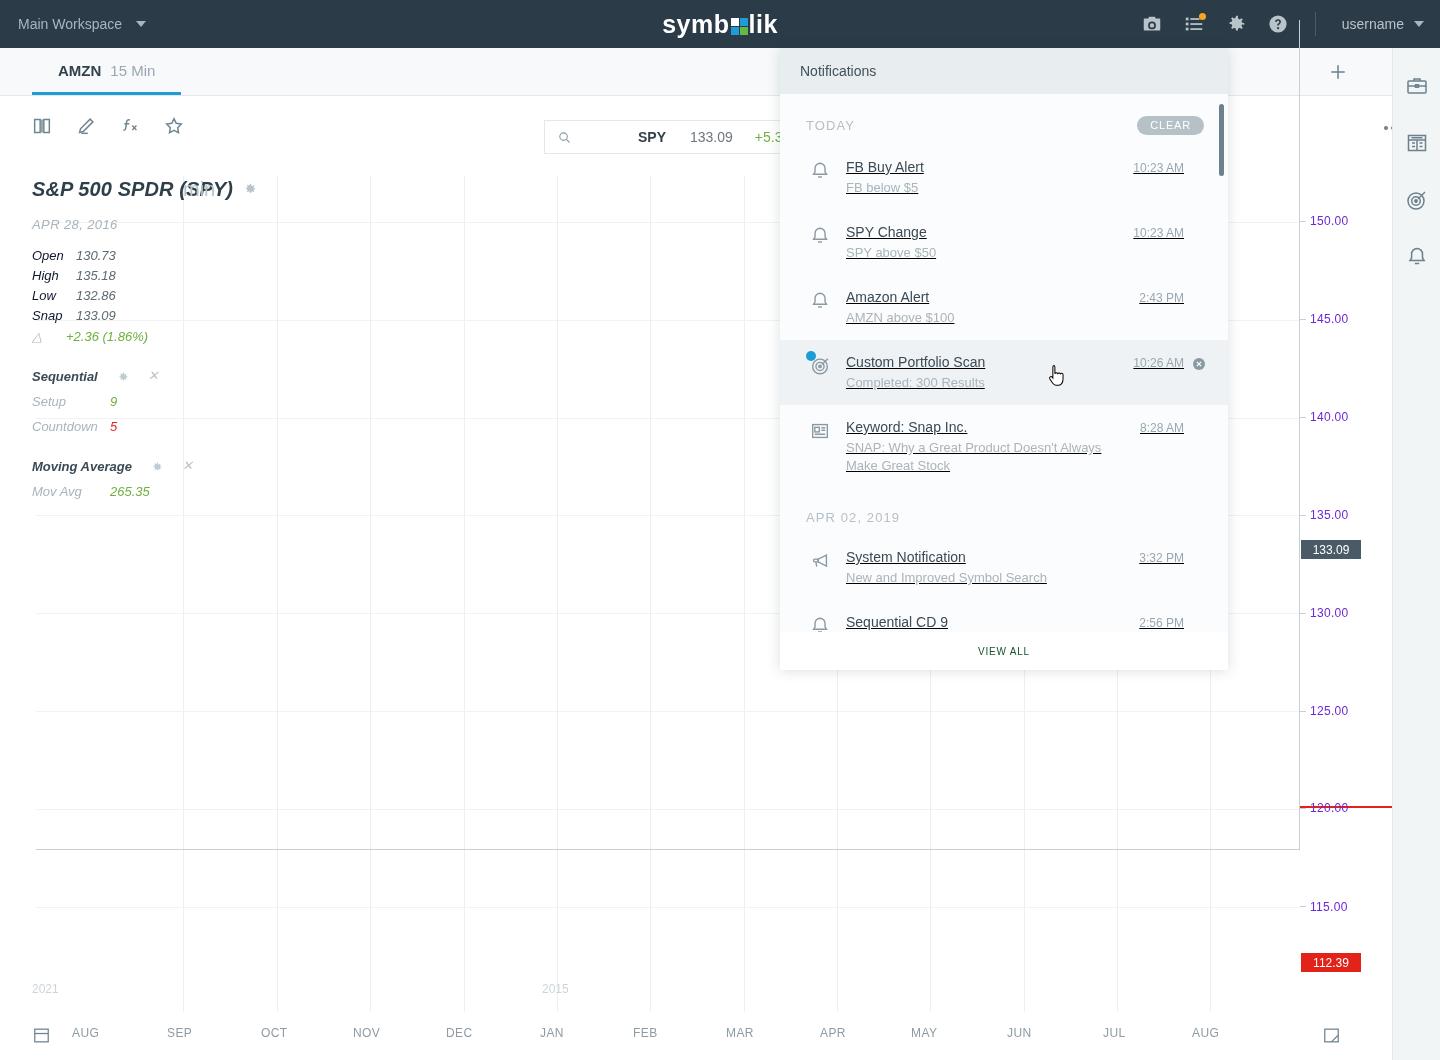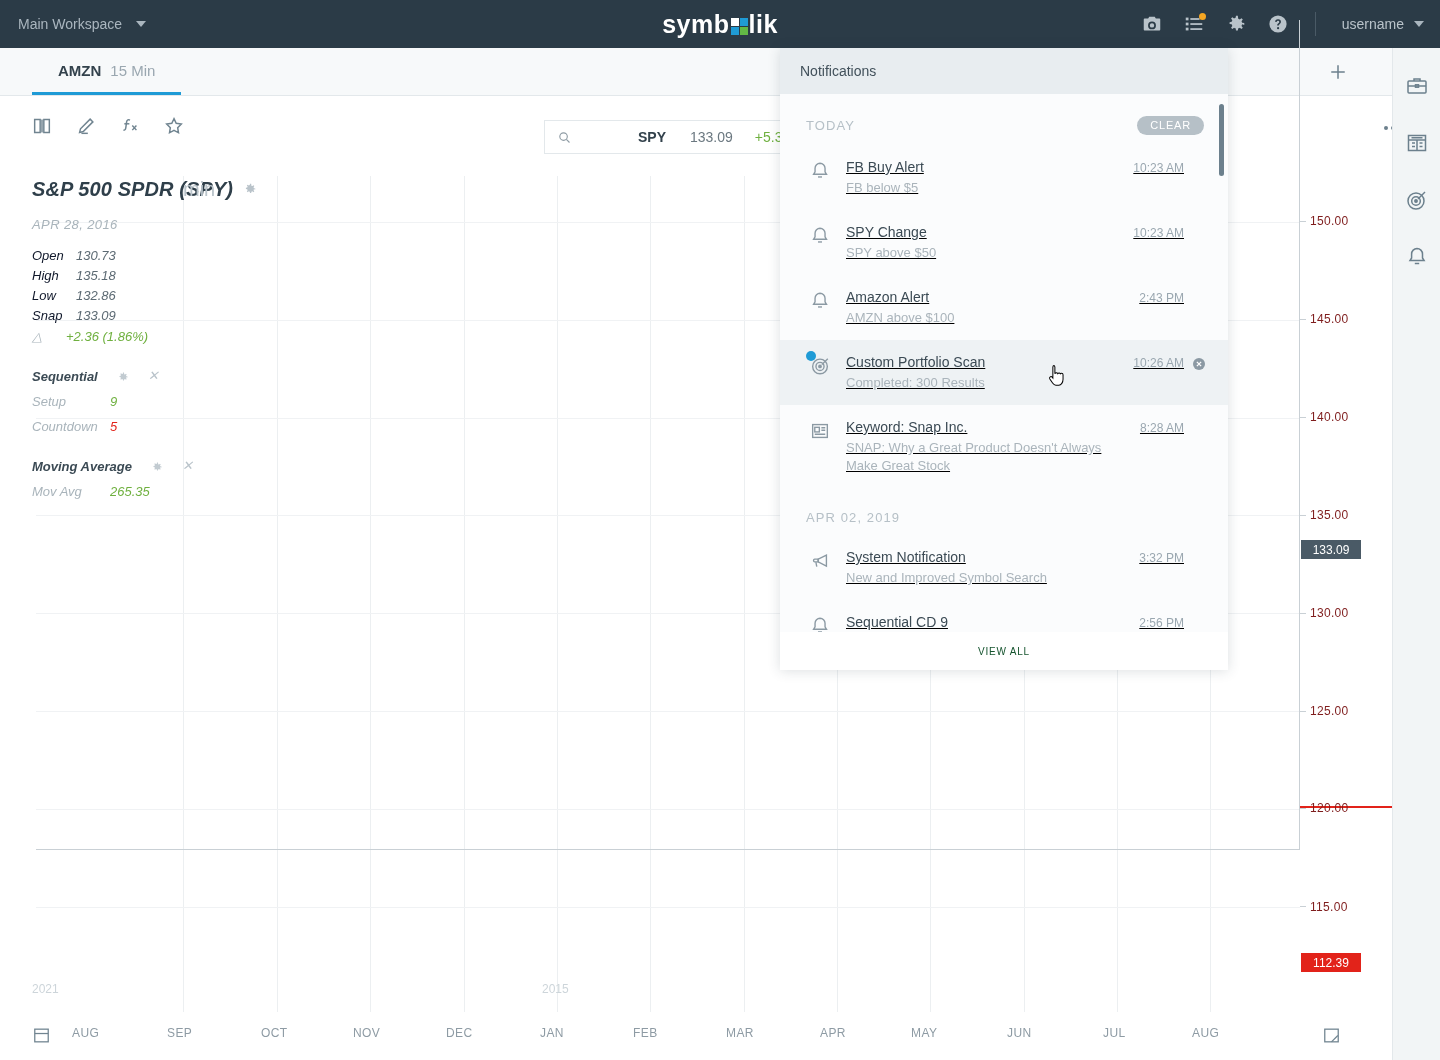--- a/index.html
+++ b/index.html
@@ -121,21 +121,21 @@
   .sec-name { font-size: 13px; color:#3b4a54; font-weight:700;}
   .mini-ico svg { width: 12px; height:12px; fill:#c2cbd1; }
   .mini-x { font-size: 13px; color:#b9c3ca; cursor:pointer; line-height:1;}
   .kv { display:flex; font-size:13px; line-height:20px; margin-top: 5px;}
   .kv-lbl { width: 78px; color:#a9b4bb;}
   .kv-green { color:#6fb03f;}
   .kv-red { color:#e2231a;}
 
   
   .yearlbl { position:absolute; font-size: 12px; color:#cdd5da; }
-  .ytick { position:absolute; left: 1310px; font-size: 12px; color:#7f1d1d; letter-spacing:.3px;}
+  .ytick { position:absolute; left: 1310px; font-size: 12px; color:#6d28d9; letter-spacing:.3px;}
   .ytick-dash { position:absolute; left:1300px; width:6px; height:1px; background:#c9d0d5;}
   .ybadge-dark { position:absolute; left:1301px; width: 60px; height: 19px; background:#4a5a66;
                  color:#fff; font-size:12px; display:flex; align-items:center; justify-content:center;}
   .ybadge-red { position:absolute; left:1301px; width: 60px; height: 19px; background:#e2231a;
                 color:#fff; font-size:12px; display:flex; align-items:center; justify-content:center;}
 
   
   .xaxis { position:absolute; left:0; top: 1012px; width: 1392px; height: 48px; background:#fff; }
   .xtick { position:absolute; top: 14px; font-size: 12px; color:#8e9ba4; letter-spacing:.4px;}
   .x-left-ico { position:absolute; left: 32px; top: 14px; }

